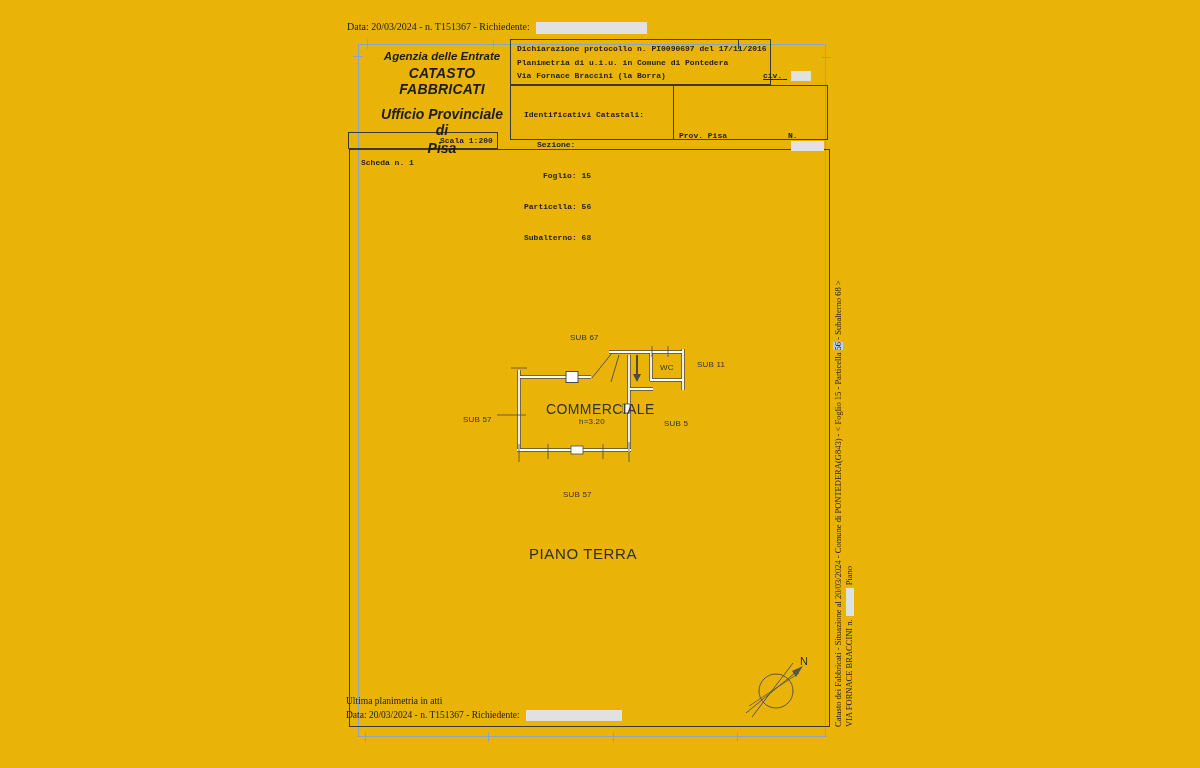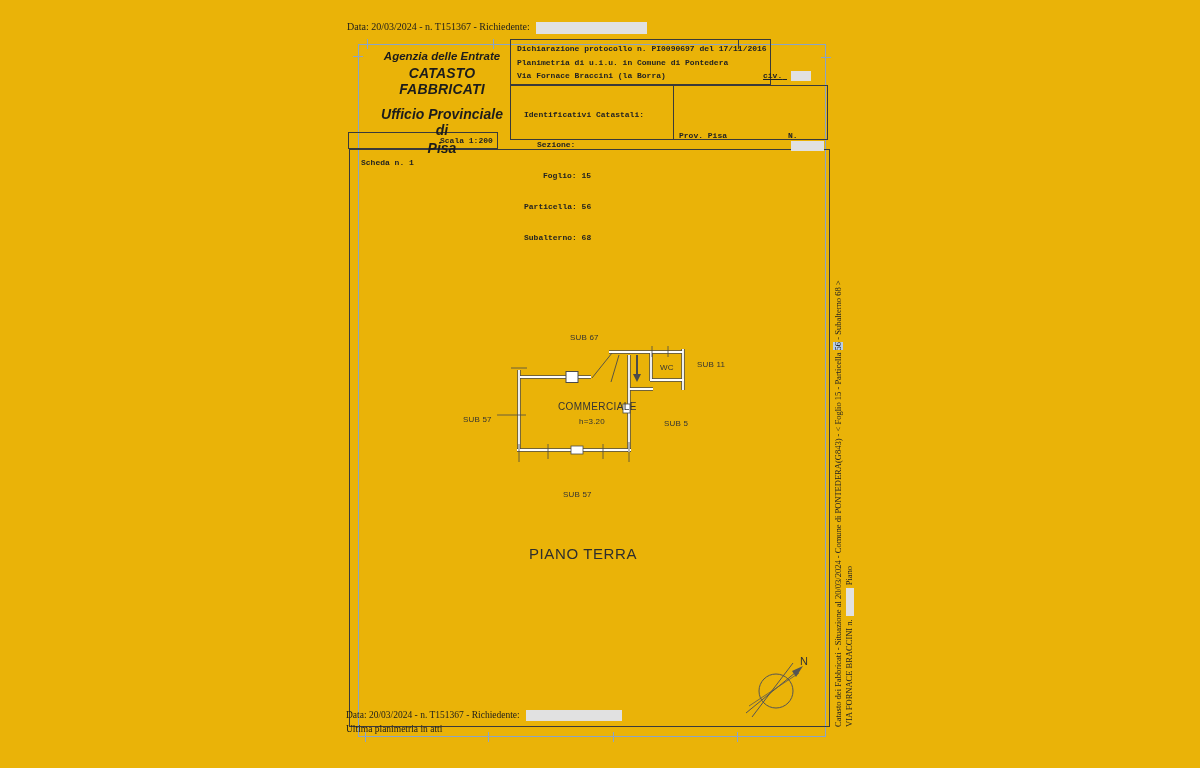--- a/index.html
+++ b/index.html
@@ -55,21 +55,21 @@
   .sheet .scheda{position:absolute;left:12px;top:1px;margin-top:22px;}
   .sheet .scala{position:absolute;left:82px;top:1px;margin-left:9px;}
 
   
   .main-frame{left:349px;top:149px;width:481px;height:578px;border:1.5px solid var(--border_dark);z-index:2;}
 
   svg.plan{position:absolute;left:0;top:0;z-index:2;pointer-events:none;}
 
   
   .plab{position:absolute;z-index:3;font-size:8px;color:#333;letter-spacing:.2px;white-space:nowrap;}
-  .room-label{font-size:10px;letter-spacing:.4px;margin-left:12px;}
+  .room-label{font-size:14px;letter-spacing:.4px;}
   .floor-label{position:absolute;left:518px;top:545px;width:130px;text-align:center;
                font-size:15px;letter-spacing:.6px;color:#2e2e2e;z-index:3;}
   .north-label{position:absolute;left:800px;top:655px;font-size:11px;color:#333;z-index:3;}
 
   
   .footer-line{position:absolute;left:346px;font-size:9.5px;z-index:4;white-space:nowrap;}
 
   
   .side-strip{position:absolute;left:833px;top:727px;width:578px;height:24px;
               transform:rotate(-90deg);transform-origin:0 0;z-index:3;
@@ -180,19 +180,19 @@
   <div class="plab" style="left:463px;top:415px;">SUB 57</div>
   <div class="plab" style="left:563px;top:490px;">SUB 57</div>
   <div class="floor-label">PIANO TERRA</div>
   <div class="north-label">N</div>
 
   <div class="side-strip">
     <div><span>Catasto dei Fabbricati - Situazione al 20/03/2024 - Comune di PONTEDERA(G843) - &lt; Foglio 15 - Particella </span><span class="hl">56</span><span> - Subalterno 68 &gt;</span></div>
     <div><span>VIA FORNACE BRACCINI n.</span><span class="strip-redact"></span><span>Piano</span></div>
   </div>
 
-  <div class="footer-line serif" style="top:696px;margin-top:28px;">Ultima planimetria in atti</div>
+  <div class="footer-line serif" style="top:696px;">Ultima planimetria in atti</div>
   <div class="footer-line serif" style="top:710px;">
     <span>Data: 20/03/2024 - n. T151367 - Richiedente:</span>
     <span class="redact" style="width:96px;height:11px;margin-left:4px;"></span>
   </div>
 
 </div>
 
 </body></html>

